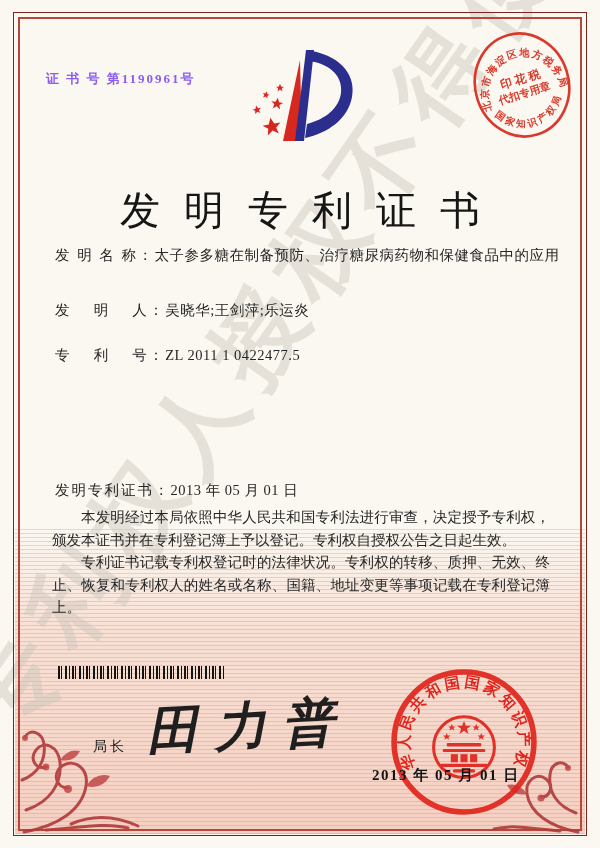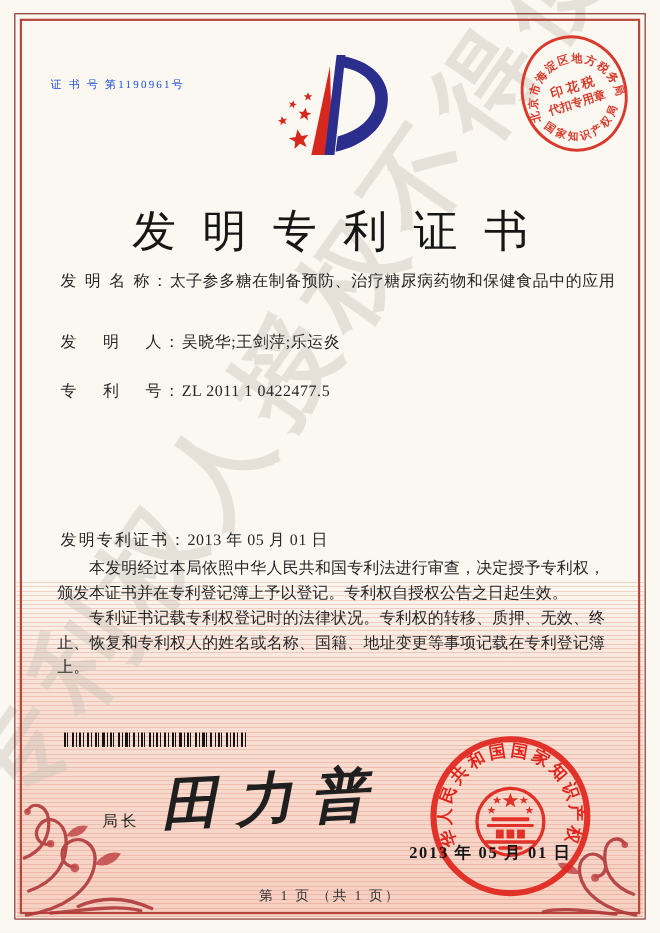--- a/index.html
+++ b/index.html
@@ -11,21 +11,21 @@
   .border-inner{position:absolute;top:17px;left:18px;right:18px;bottom:17px;
         border:2.5px solid #b5483a;z-index:3;pointer-events:none;}
   .guilloche{position:absolute;left:15px;right:15px;bottom:14px;height:305px;z-index:1;
         background:
          repeating-linear-gradient(0deg, rgba(213,115,92,0.28) 0 1px, rgba(255,255,255,0) 1px 4px),
          linear-gradient(to bottom, rgba(246,211,198,0) 0, rgba(246,206,191,0.55) 95px, rgba(244,196,180,0.78) 100%);}
   .watermark{position:absolute;left:28px;top:640px;width:1100px;height:110px;z-index:2;
         font-size:92px;font-weight:700;letter-spacing:14px;color:#c9c3ba;opacity:.42;
         transform:rotate(-55deg);transform-origin:0 100%;white-space:nowrap;
         font-family:"Liberation Serif","DejaVu Serif",serif;}
-  .cert-no{position:absolute;left:46px;top:70px;font-size:10px;letter-spacing:2px;color:#1d4ed8;z-index:4;}
+  .cert-no{position:absolute;left:46px;top:70px;font-size:13px;letter-spacing:2px;color:#8b5cf6;z-index:4;font-weight:bold;}
   .logo{position:absolute;left:243px;top:38px;z-index:4;}
   .tax-stamp{position:absolute;left:461px;top:24px;z-index:5;transform:rotate(-17deg);}
   .title{position:absolute;left:0;right:0;top:156px;text-align:center;font-size:40px;color:#161616;
         letter-spacing:24px;margin-right:-24px;z-index:4;font-weight:400;}
   .field{position:absolute;left:55px;right:40px;font-size:14.5px;color:#262626;z-index:4;letter-spacing:.5px;}
   .field .lbl{letter-spacing:2px;}
   .f1{top:246px;} .f2{top:301px;} .f3{top:346px;} .f4{top:391px;} .f5{top:436px;} .f6{top:481px;}
   .paras{position:absolute;left:52px;width:498px;top:506px;z-index:4;font-size:14.5px;line-height:22.5px;
         text-align:justify;color:#262626;font-style:oblique 9deg;}
   .paras p{margin:0;text-indent:2em;}
@@ -156,15 +156,14 @@
       <path d="M8,118 C 27,111 36,97 34,80 C 33,68 22,64 16,72"></path>
       <path d="M24,136 C 48,134 72,129 90,134"></path>
     </g>
     <g fill="#c14848" opacity="0.85">
       <circle cx="43" cy="103" r="3.6"></circle>
       <circle cx="16" cy="73" r="3"></circle>
       <path d="M57,99 q8,-12 20,-9 q-6,12 -20,9"></path>
     </g>
   </svg>
 
-  <div class="footer">第 1 页 （共 1 页）</div>
 
 </div>
 
 </body></html>

